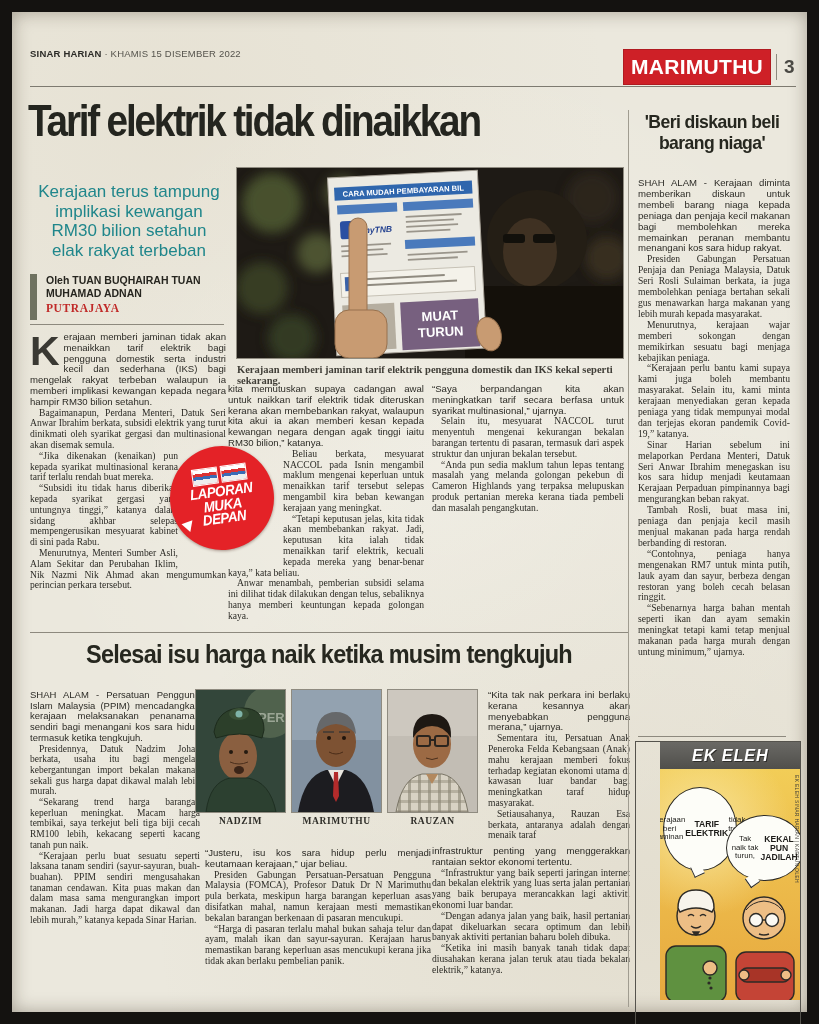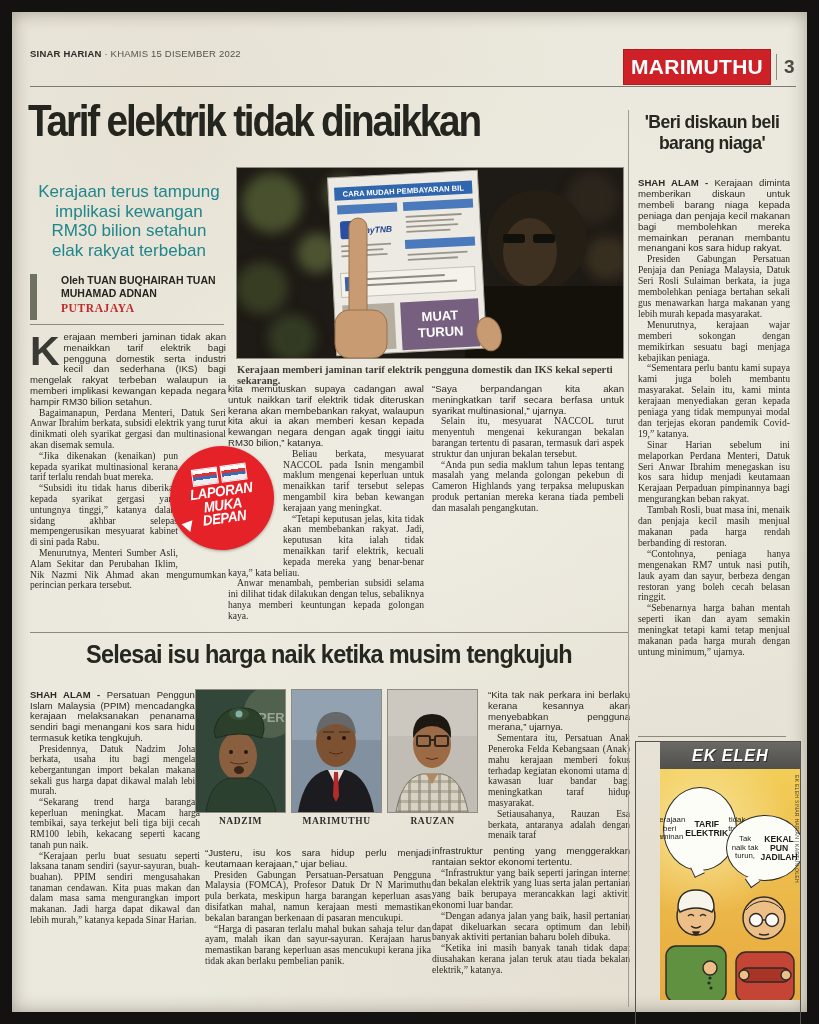--- a/index.html
+++ b/index.html
@@ -21,21 +21,21 @@
     letter-spacing:.3px;box-shadow:0 0 0 1px #b01a20;}
   .page-num{left:764px;top:42px;font-size:19px;font-weight:bold;color:#4a4944;
     border-left:1px solid #8d897e;padding-left:7px;line-height:26px;}
   .hrule{height:1px;background:#7d7a70;}
   .vrule{width:1px;background:#a09c90;}
   
   .headline{left:16px;top:84px;width:690px;font-size:44px;font-weight:bold;color:#24251f;
     letter-spacing:-2.5px;transform:scaleX(.88);transform-origin:left top;white-space:nowrap;}
   .subhead{left:24px;top:170px;width:186px;text-align:center;color:#1f868b;font-size:17px;
     line-height:1.16;font-weight:500;}
-  .byline{left:18px;top:262px;width:196px;display:flex;gap:24px;}
+  .byline{left:18px;top:262px;width:196px;display:flex;gap:9px;}
   .byline-bar{width:7px;height:46px;background:#6f7260;flex:0 0 auto;}
   .byline-author{font-size:10.5px;font-weight:bold;color:#26251f;line-height:1.25;}
   .byline-loc{font-family:"Liberation Serif",serif;font-weight:bold;color:#c02a28;
     font-size:11.5px;letter-spacing:.6px;margin-top:2px;}
   .bodytxt{font-size:9.6px;line-height:10.8px;color:#2c2b26;text-align:justify;overflow:hidden;}
   .bodytxt p{margin:0;}
   .bodytxt p.ind{text-indent:9px;font-family:Liberation Serif, serif;}
   .dropcap{float:left;font-size:41px;line-height:36px;font-weight:bold;color:#3a3933;
     padding:1px 4px 0 0;}
   .shim-r{float:right;width:46px;height:106px;margin:0 -3px 2px 5px;}
@@ -58,21 +58,21 @@
   .badge-arrow{position:absolute;left:8px;bottom:24px;width:0;height:0;
     border-top:6px solid transparent;border-bottom:6px solid transparent;border-right:10px solid #fff;
     transform:rotate(18deg);}
   
   .bottom-headline{left:18px;top:628px;width:598px;text-align:center;font-size:25px;
     font-weight:bold;color:#26271f;letter-spacing:-.8px;transform:scaleX(.94);transform-origin:center top;}
   .b-col1{left:18px;top:678px;width:170px;height:318px;font-size:9.5px;line-height:10.7px;}
   .b-mid{left:193px;top:836px;width:226px;height:158px;}
   .b-right{left:476px;top:678px;width:142px;height:153px;}
   .b-rightc{left:420px;top:834px;width:198px;height:162px;}
-  .dateline{font-weight:bold;}
+  .dateline{font-weight:normal;}
   .photos{left:184px;top:678px;width:282px;display:flex;gap:7px;}
   .photos figure{margin:0;width:89px;}
   .photos svg{display:block;box-shadow:0 0 0 1px #8f8b80;}
   .photo-label{text-align:center;font-family:"Liberation Serif",serif;font-weight:bold;
     font-size:9.5px;letter-spacing:.6px;color:#2e2d28;margin-top:4px;}
   
   .sb-headline{left:618px;top:100px;width:164px;text-align:center;font-size:18.5px;
     font-weight:bold;color:#26271f;line-height:1.13;letter-spacing:-.6px;transform:scaleX(.95);transform-origin:center top;}
   .sb-body{left:626px;top:166px;width:152px;height:556px;font-size:9.6px;line-height:10.9px;}
   
@@ -307,24 +307,24 @@
     <p class="ind">“Dengan adanya jalan yang baik, hasil pertanian dapat dikeluarkan secara optimum dan lebih banyak aktiviti pertanian baharu boleh dibuka.</p>
     <p class="ind">“Ketika ini masih banyak tanah tidak dapat diusahakan kerana jalan teruk atau tiada bekalan elektrik,” katanya.</p>
   </div>
 
   <div class="abs vrule" style="left:616px;top:98px;height:897px;"></div>
   <div class="abs sb-headline">'Beri diskaun beli barang niaga'</div>
   <div class="abs bodytxt sb-body">
     <p><b class="dateline">SHAH ALAM -</b> <span>Kerajaan diminta memberikan diskaun untuk membeli barang niaga kepada peniaga dan penjaja kecil makanan bagi membolehkan mereka memainkan peranan membantu menangani kos sara hidup rakyat.</span></p>
     <p class="ind">Presiden Gabungan Persatuan Penjaja dan Peniaga Malaysia, Datuk Seri Rosli Sulaiman berkata, ia juga membolehkan peniaga bertahan sekali gus menawarkan harga makanan yang lebih murah kepada masyarakat.</p>
     <p class="ind">Menurutnya, kerajaan wajar memberi sokongan dengan memikirkan sesuatu bagi menjaga kebajikan peniaga.</p>
-    <p class="ind">“Sementara perlu bantu kami supaya kami juga boleh membantu masyarakat. Selain itu, kami minta kerajaan menyediakan geran kepada peniaga yang tidak mempunyai modal dan terjejas ekoran pandemik Covid-19,” katanya.</p>
+    <p class="ind">“Kerajaan perlu bantu kami supaya kami juga boleh membantu masyarakat. Selain itu, kami minta kerajaan menyediakan geran kepada peniaga yang tidak mempunyai modal dan terjejas ekoran pandemik Covid-19,” katanya.</p>
     <p class="ind">Sinar Harian sebelum ini melaporkan Perdana Menteri, Datuk Seri Anwar Ibrahim menegaskan isu kos sara hidup menjadi keutamaan Kerajaan Perpaduan pimpinannya bagi mengurangkan beban rakyat.</p>
-    <p class="ind">Tambah Rosli, buat masa ini, menaik dan penjaja kecil masih menjual makanan pada harga rendah berbanding di restoran.</p>
-    <p class="ind">“Contohnya, peniaga hanya mengenakan RM7 untuk nasi putih, lauk ayam dan sayur, berbeza dengan restoran yang boleh cecah belasan ringgit.</p>
+    <p class="ind">Tambah Rosli, buat masa ini, peniaga dan penjaja kecil masih menjual makanan pada harga rendah berbanding di restoran.</p>
+    <p class="ind">“Contohnya, peniaga hanya mengenakan RM7 untuk minta putih, lauk ayam dan sayur, berbeza dengan restoran yang boleh cecah belasan ringgit.</p>
     <p class="ind">“Sebenarnya harga bahan mentah seperti ikan dan ayam semakin meningkat tetapi kami tetap menjual makanan pada harga murah dengan untung minimum,” ujarnya.</p>
   </div>
   <div class="abs hrule" style="left:626px;top:724px;width:148px;background:#8d897e;"></div>
 
   <div class="abs comic">
     <div class="comic-banner">
       <span class="comic-title">EK ELEH</span>
     </div>
     <div class="comic-art">
       <div class="bubble bubble1">

